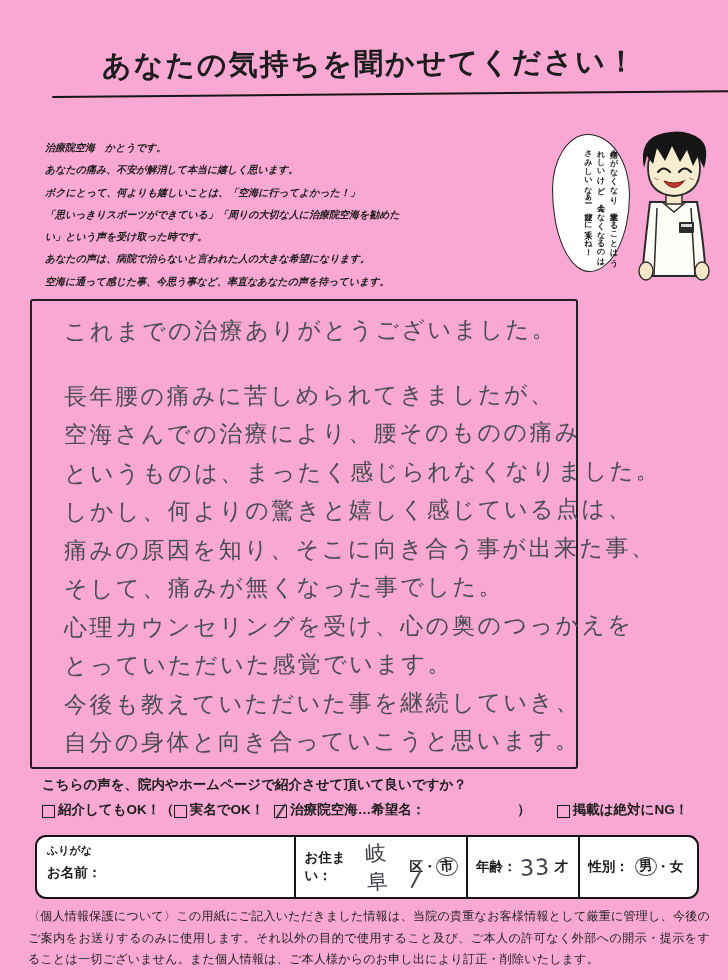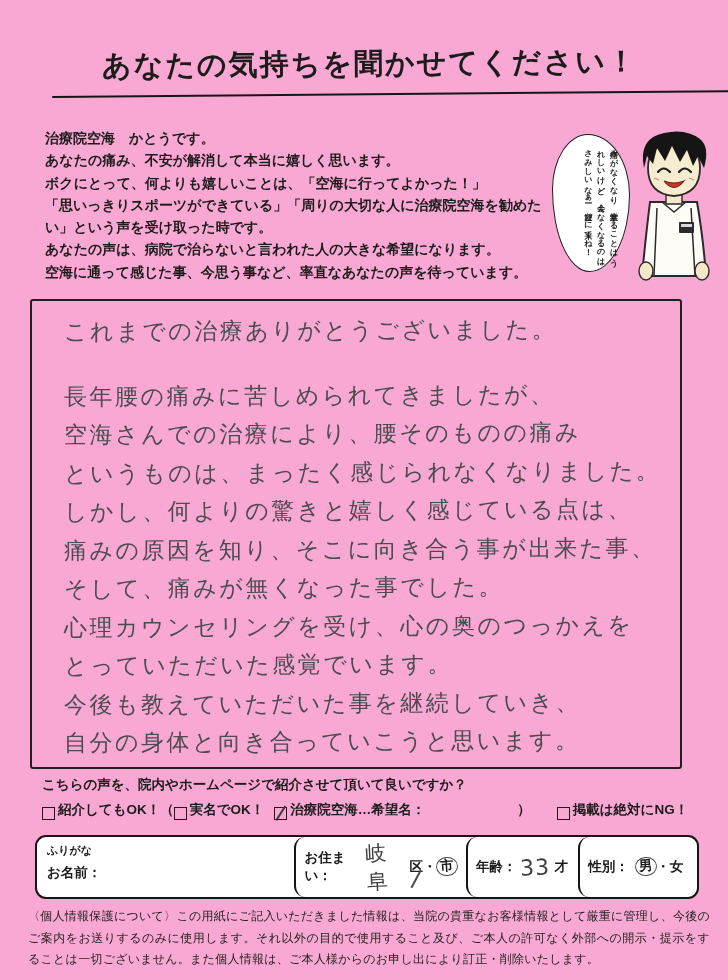--- a/index.html
+++ b/index.html
@@ -15,79 +15,79 @@
     border-bottom:2.5px solid #161616; padding:0 0 9px 50px;
     transform:rotate(-0.5deg);
   }
   .title-text {
     font-size:29px; font-weight:bold; letter-spacing:2px;
     font-family:"DejaVu Sans", sans-serif; white-space:nowrap;
   }
 
   
   .intro {
-    position:absolute; top:127px; left:45px; width:520px;
-    font-size:14px; font-weight:700; line-height:22.3px;
+    position:absolute; top:137px; left:45px; width:520px;
+    font-size:10px; font-weight:700; line-height:22.3px;font-style:italic;
   }
   .intro div { white-space:nowrap; }
 
   
   .mascot { position:absolute; top:124px; left:550px; width:175px; height:162px; }
   .bubble {
     position:absolute; left:2px; top:10px; width:76px; height:136px;
     border:1.6px solid #1d1d1d;
     border-radius:46% 54% 52% 48% / 40% 44% 56% 60%;
     display:flex; align-items:center; justify-content:center;
     background:#fff;
   }
   .bubble-text {
     writing-mode:vertical-rl; font-size:8px; line-height:1.6;
     font-weight:600; width:56px; height:118px; color:#222;
   }
   .figure { position:absolute; left:72px; top:2px; }
 
   
   .voice-box {
-    position:absolute; top:299px; left:30px; width:652px; height:470px;
+    position:absolute; top:299px; left:30px; width:548px; height:470px;
     border:2px solid #1f1f1f; border-radius:3px;
     padding:14px 8px 0 32px; box-sizing:border-box;
   }
   .hl {
     font-size:23px; color:#4b4b52; letter-spacing:2.5px;
     height:38.5px; white-space:nowrap;
     font-family:"DejaVu Sans", sans-serif;
     transform:rotate(-0.3deg);
   }
   .hl.first { margin-bottom:26px; }
 
   
   .consent { position:absolute; top:776px; left:42px; width:662px; font-weight:600; }
   .consent-q { font-size:13.5px; margin-bottom:7px; }
-  .consent-opts { font-size:13.5px; display:flex; align-items:flex-end; white-space:nowrap; }
+  .consent-opts { font-size:13.5px; display:flex; align-items:center; white-space:nowrap; }
   .cb {
     width:11px; height:11px; border:1.6px solid #1c1c1c;
     display:inline-block; margin:0 3px 0 0; position:relative; top:1px;
     flex:0 0 auto;
   }
   .cb.checked::after {
     content:""; position:absolute; left:2px; bottom:-2px;
     width:17px; height:1.8px; background:#3c3c44;
     transform:rotate(-58deg); transform-origin:left bottom;
   }
   .gap-name { display:inline-block; width:92px; }
   .gap-ng { display:inline-block; width:26px; }
   .sp-s { display:inline-block; width:10px; }
 
   
   .form-table {
     position:absolute; top:835px; left:35px; width:664px; height:64px;
     border:2.5px solid #151515; border-radius:11px;
     display:flex; box-sizing:border-box; overflow:hidden; background:#fff;
   }
-  .ft-cell { border-left:2px solid #151515; display:flex; align-items:center; padding:0 8px; box-sizing:border-box; font-size:13.5px; font-weight:600;border-radius:11px; }
+  .ft-cell { border-left:2px solid #151515; display:flex; align-items:center; padding:0 8px; box-sizing:border-box; font-size:13.5px; font-weight:600; }
   .ft-cell.name { border-left:none; width:39%; display:block; padding:6px 10px; }
   .ft-cell.addr { width:26%;align-items:center; }
   .ft-cell.age  { width:17%;text-align:right; }
   .ft-cell.sex  { width:18%; }
   .furigana { font-size:11px; font-weight:600; }
   .name-label { font-size:13.5px; font-weight:600; margin-top:6px; }
   .pen {
     font-family:"DejaVu Sans", sans-serif; color:#3f3f47;
     font-size:21px; font-weight:400; display:inline-block;
     transform:rotate(-3deg); margin:0 4px; letter-spacing:2px;

